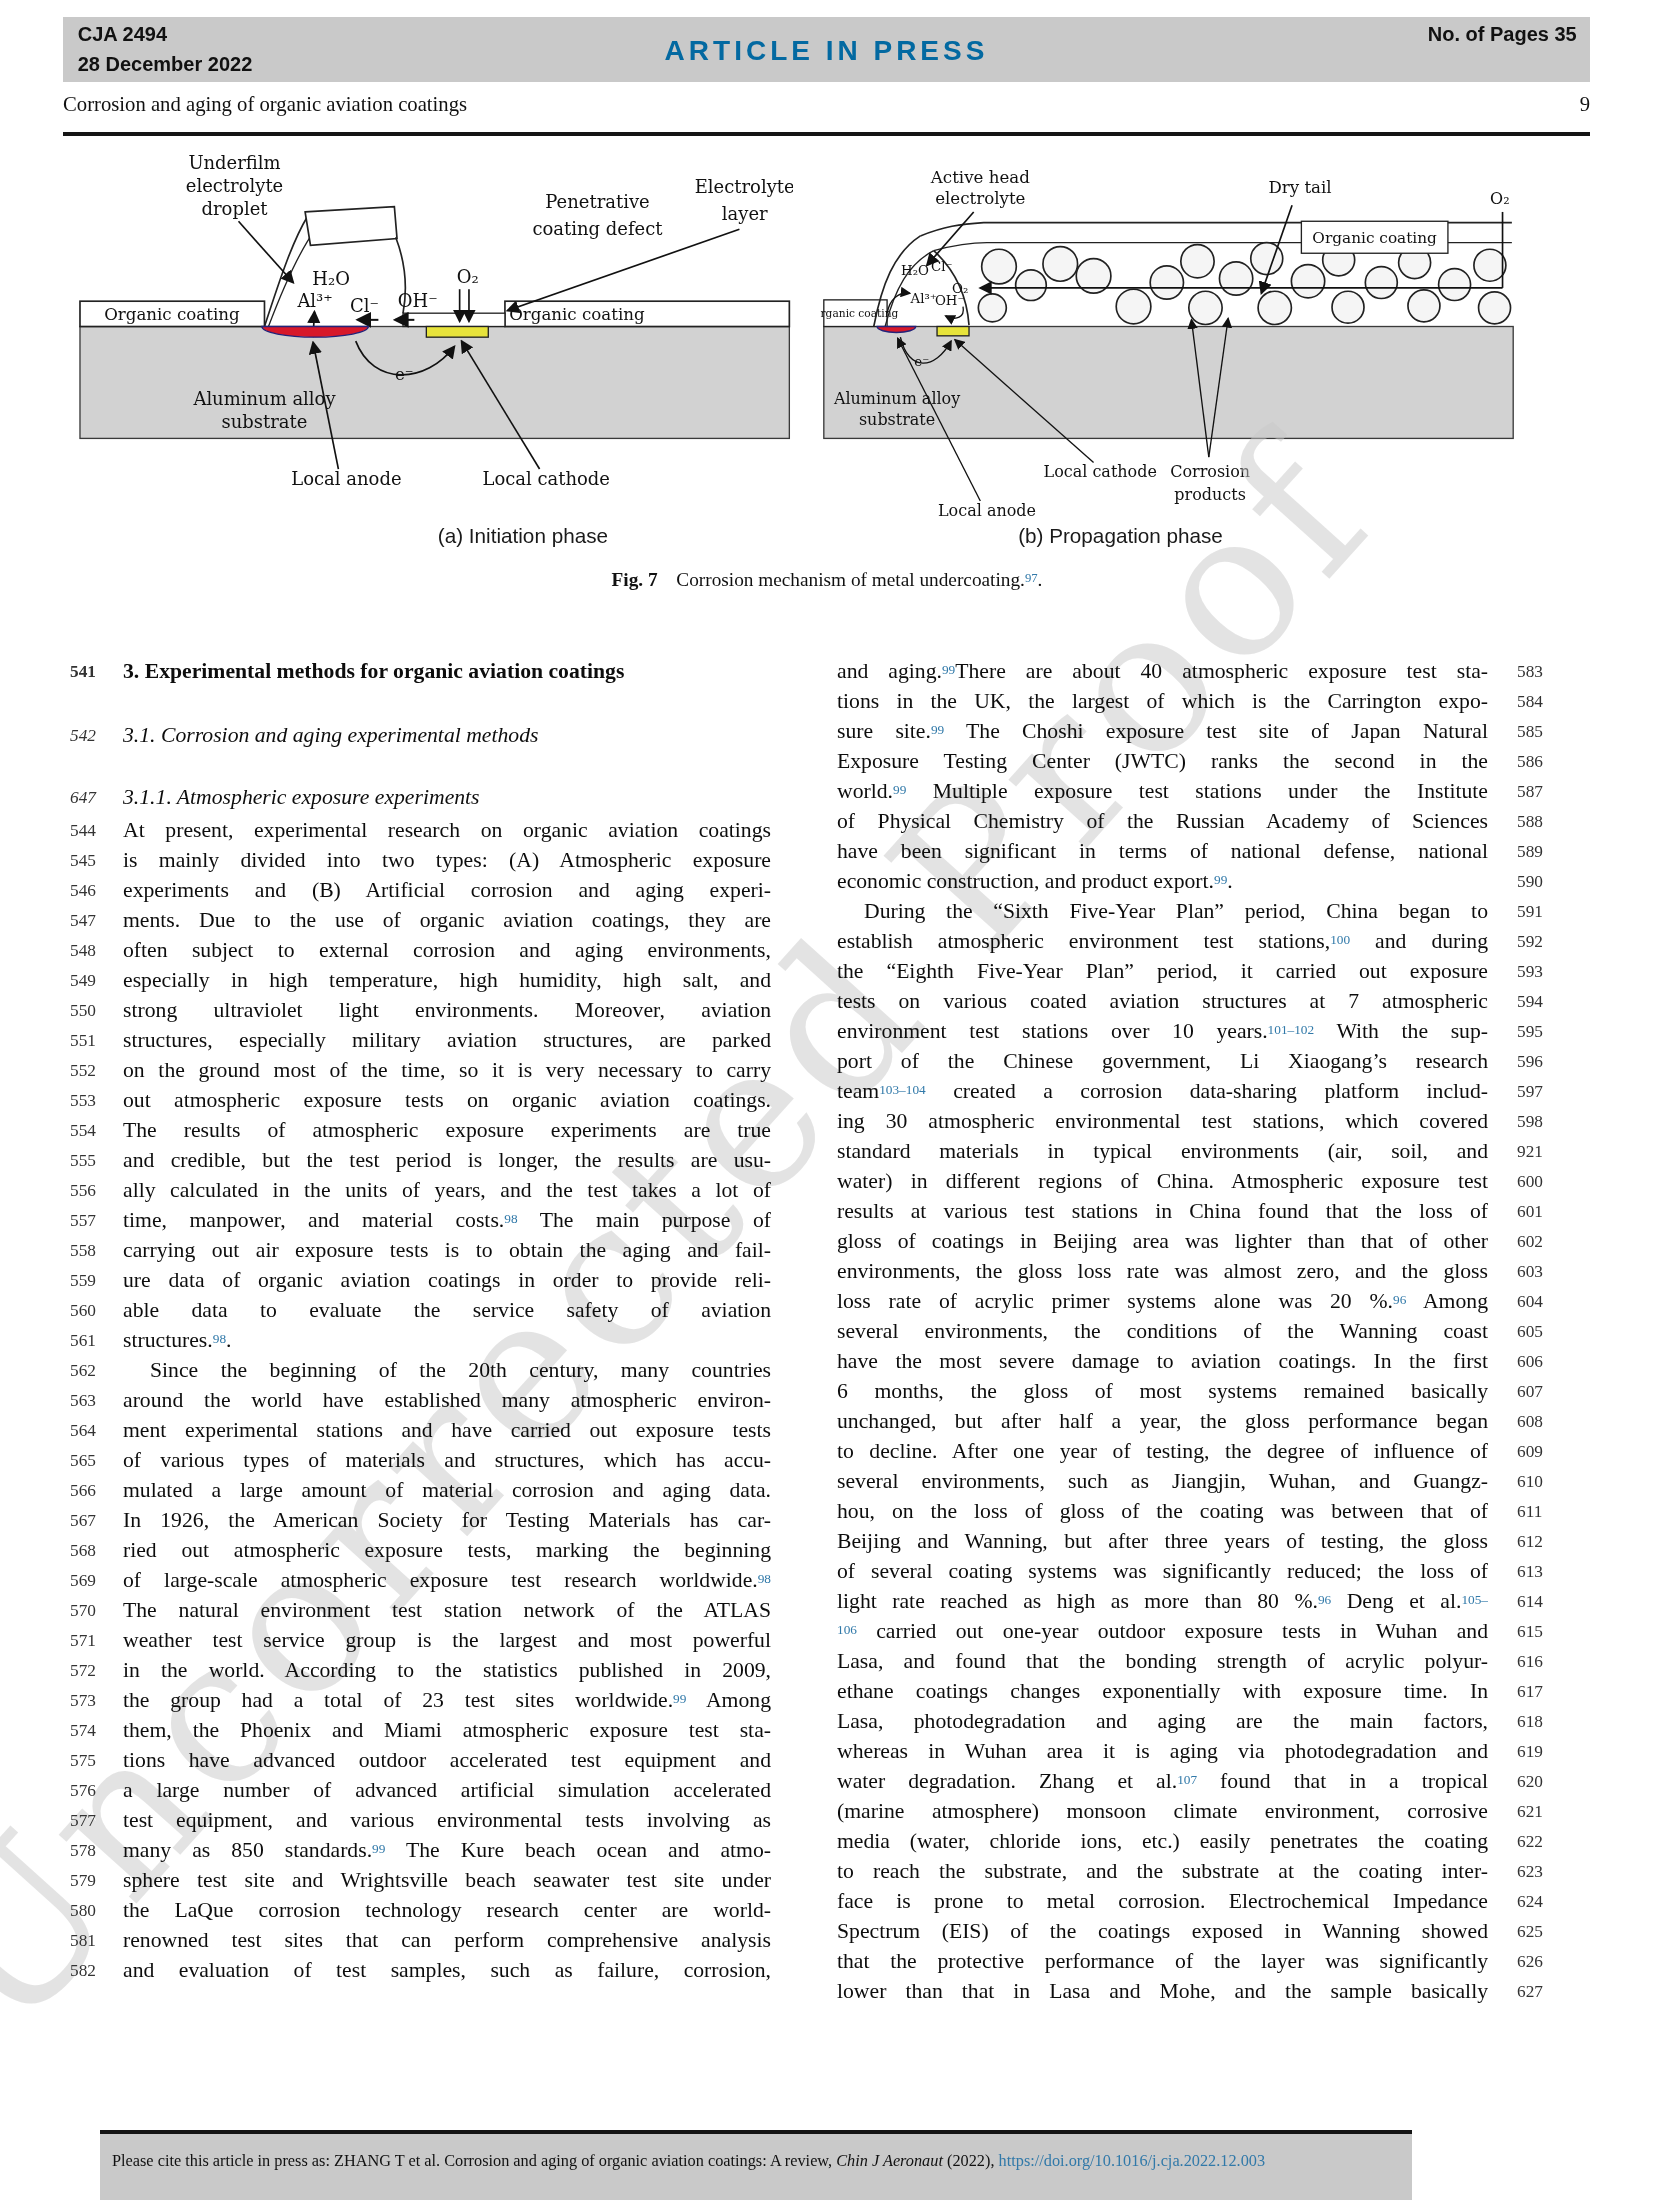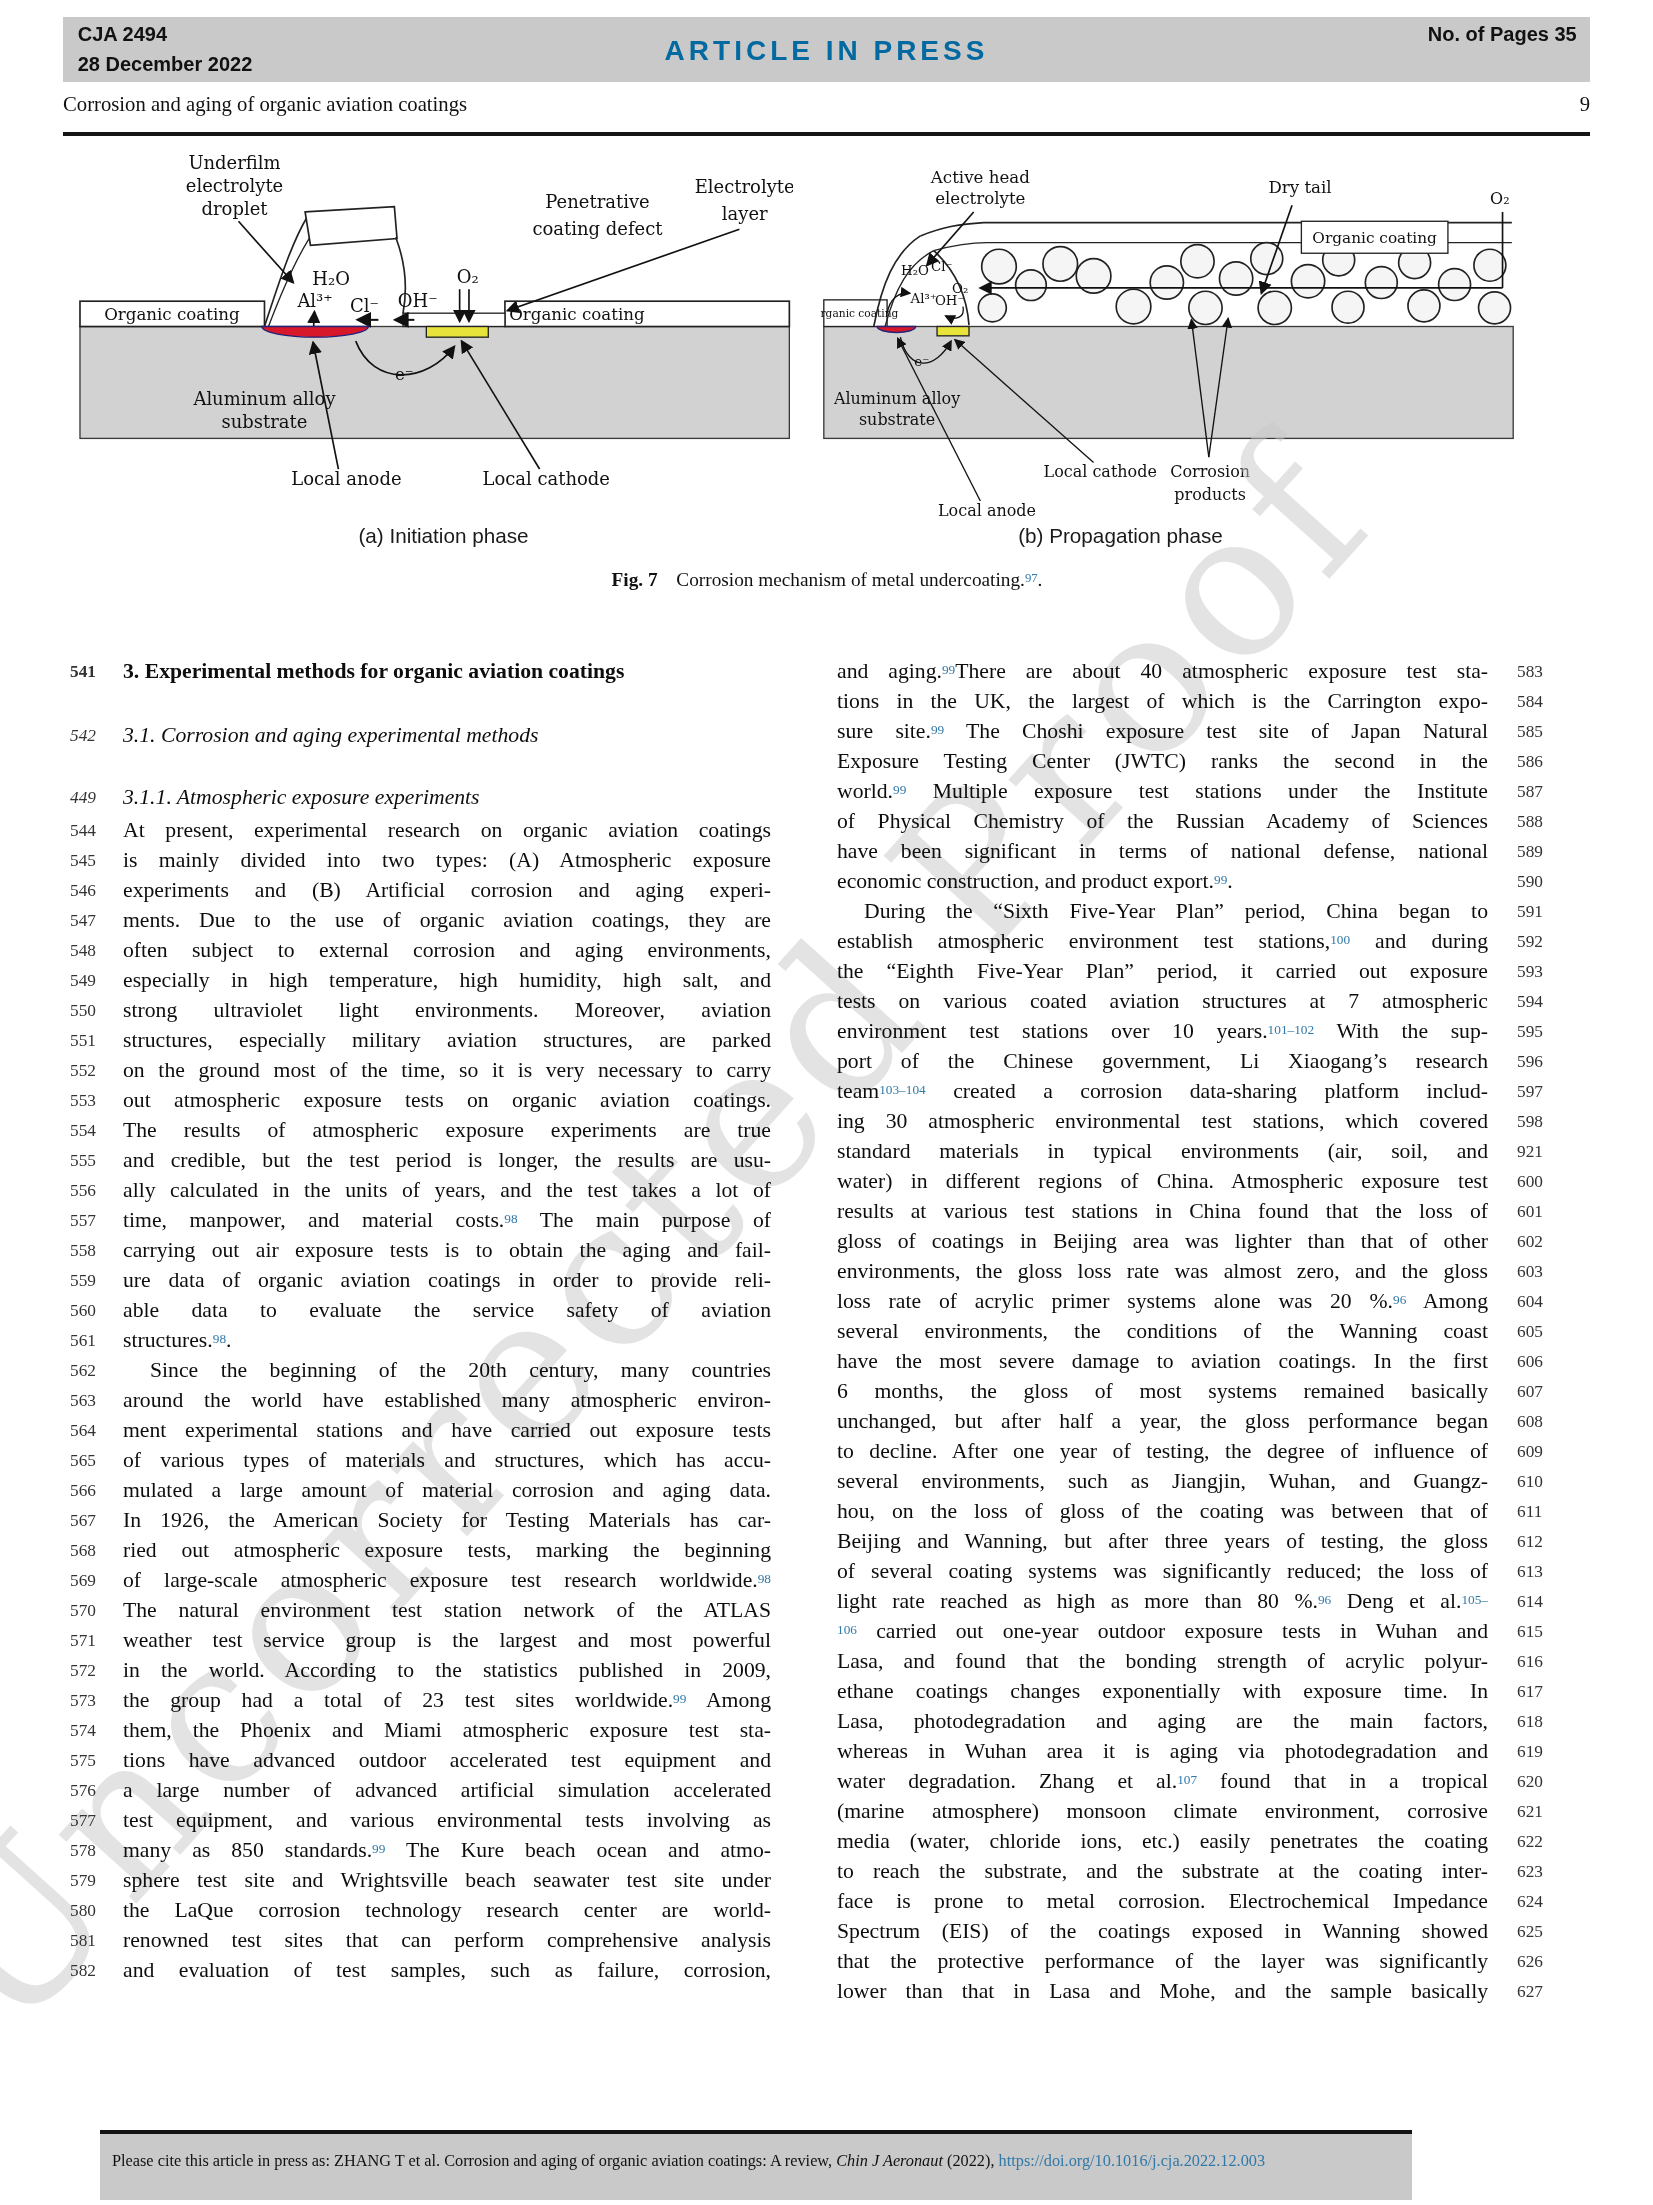--- a/index.html
+++ b/index.html
@@ -23,21 +23,21 @@
   
   .watermark{position:absolute;left:47px;top:1840px;z-index:3;white-space:nowrap;
      font-family:"DejaVu Serif",serif;font-size:200px;letter-spacing:9.3px;color:#c9c9c9;
      opacity:0.5;transform:rotate(-48deg);transform-origin:left bottom;pointer-events:none;}
   
   .fig-a{position:absolute;left:73px;top:152px;z-index:2;}
   .fig-b{position:absolute;left:820px;top:152px;z-index:2;}
   svg text{font-family:"DejaVu Serif",serif;fill:#111;}
   .phase{position:absolute;top:524px;z-index:2;font-family:"Liberation Sans",sans-serif;
          font-size:20.7px;color:#1a1a1a;width:347px;text-align:center;}
-  .phase-a{left:270px;} .phase-b{left:947px;}
+  .phase-a{left:261px;text-align:right;} .phase-b{left:947px;}
   .caption{position:absolute;left:0;top:569px;width:1654px;text-align:center;z-index:2;
            font-size:19.3px;color:#111;}
   .caption b{margin-right:18.7px;}
   
   .col{position:absolute;z-index:4;font-size:21.7px;color:#0d0d0d;}
   .col-left{left:123px;top:656px;width:648px;}
   .col-right{left:837px;top:656px;width:651px;}
   .hline{position:relative;height:31px;line-height:31px;white-space:nowrap;}
   .h1{font-weight:bold;margin-bottom:33px;}
   .h2{font-style:italic;margin-bottom:31px;}
@@ -216,21 +216,21 @@
   </div>
 
   <div class="col col-left">
     <div class="hline h1">
       <span class="lnum">541</span><span>3. Experimental methods for organic aviation coatings</span>
     </div>
     <div class="hline h2">
       <span class="lnum">542</span><span>3.1. Corrosion and aging experimental methods</span>
     </div>
     <div class="hline h3">
-      <span class="lnum">449</span><span>3.1.1. Atmospheric exposure experiments</span>
+      <span class="lnum">647</span><span>3.1.1. Atmospheric exposure experiments</span>
     </div>
     <div id="left-lines">
         <div class="line"><span class="lnum">544</span>At present, experimental research on organic aviation coatings</div>
         <div class="line"><span class="lnum">545</span>is mainly divided into two types: (A) Atmospheric exposure</div>
         <div class="line"><span class="lnum">546</span>experiments and (B) Artificial corrosion and aging experi-</div>
         <div class="line"><span class="lnum">547</span>ments. Due to the use of organic aviation coatings, they are</div>
         <div class="line"><span class="lnum">548</span>often subject to external corrosion and aging environments,</div>
         <div class="line"><span class="lnum">549</span>especially in high temperature, high humidity, high salt, and</div>
         <div class="line"><span class="lnum">550</span>strong ultraviolet light environments. Moreover, aviation</div>
         <div class="line"><span class="lnum">551</span>structures, especially military aviation structures, are parked</div>

